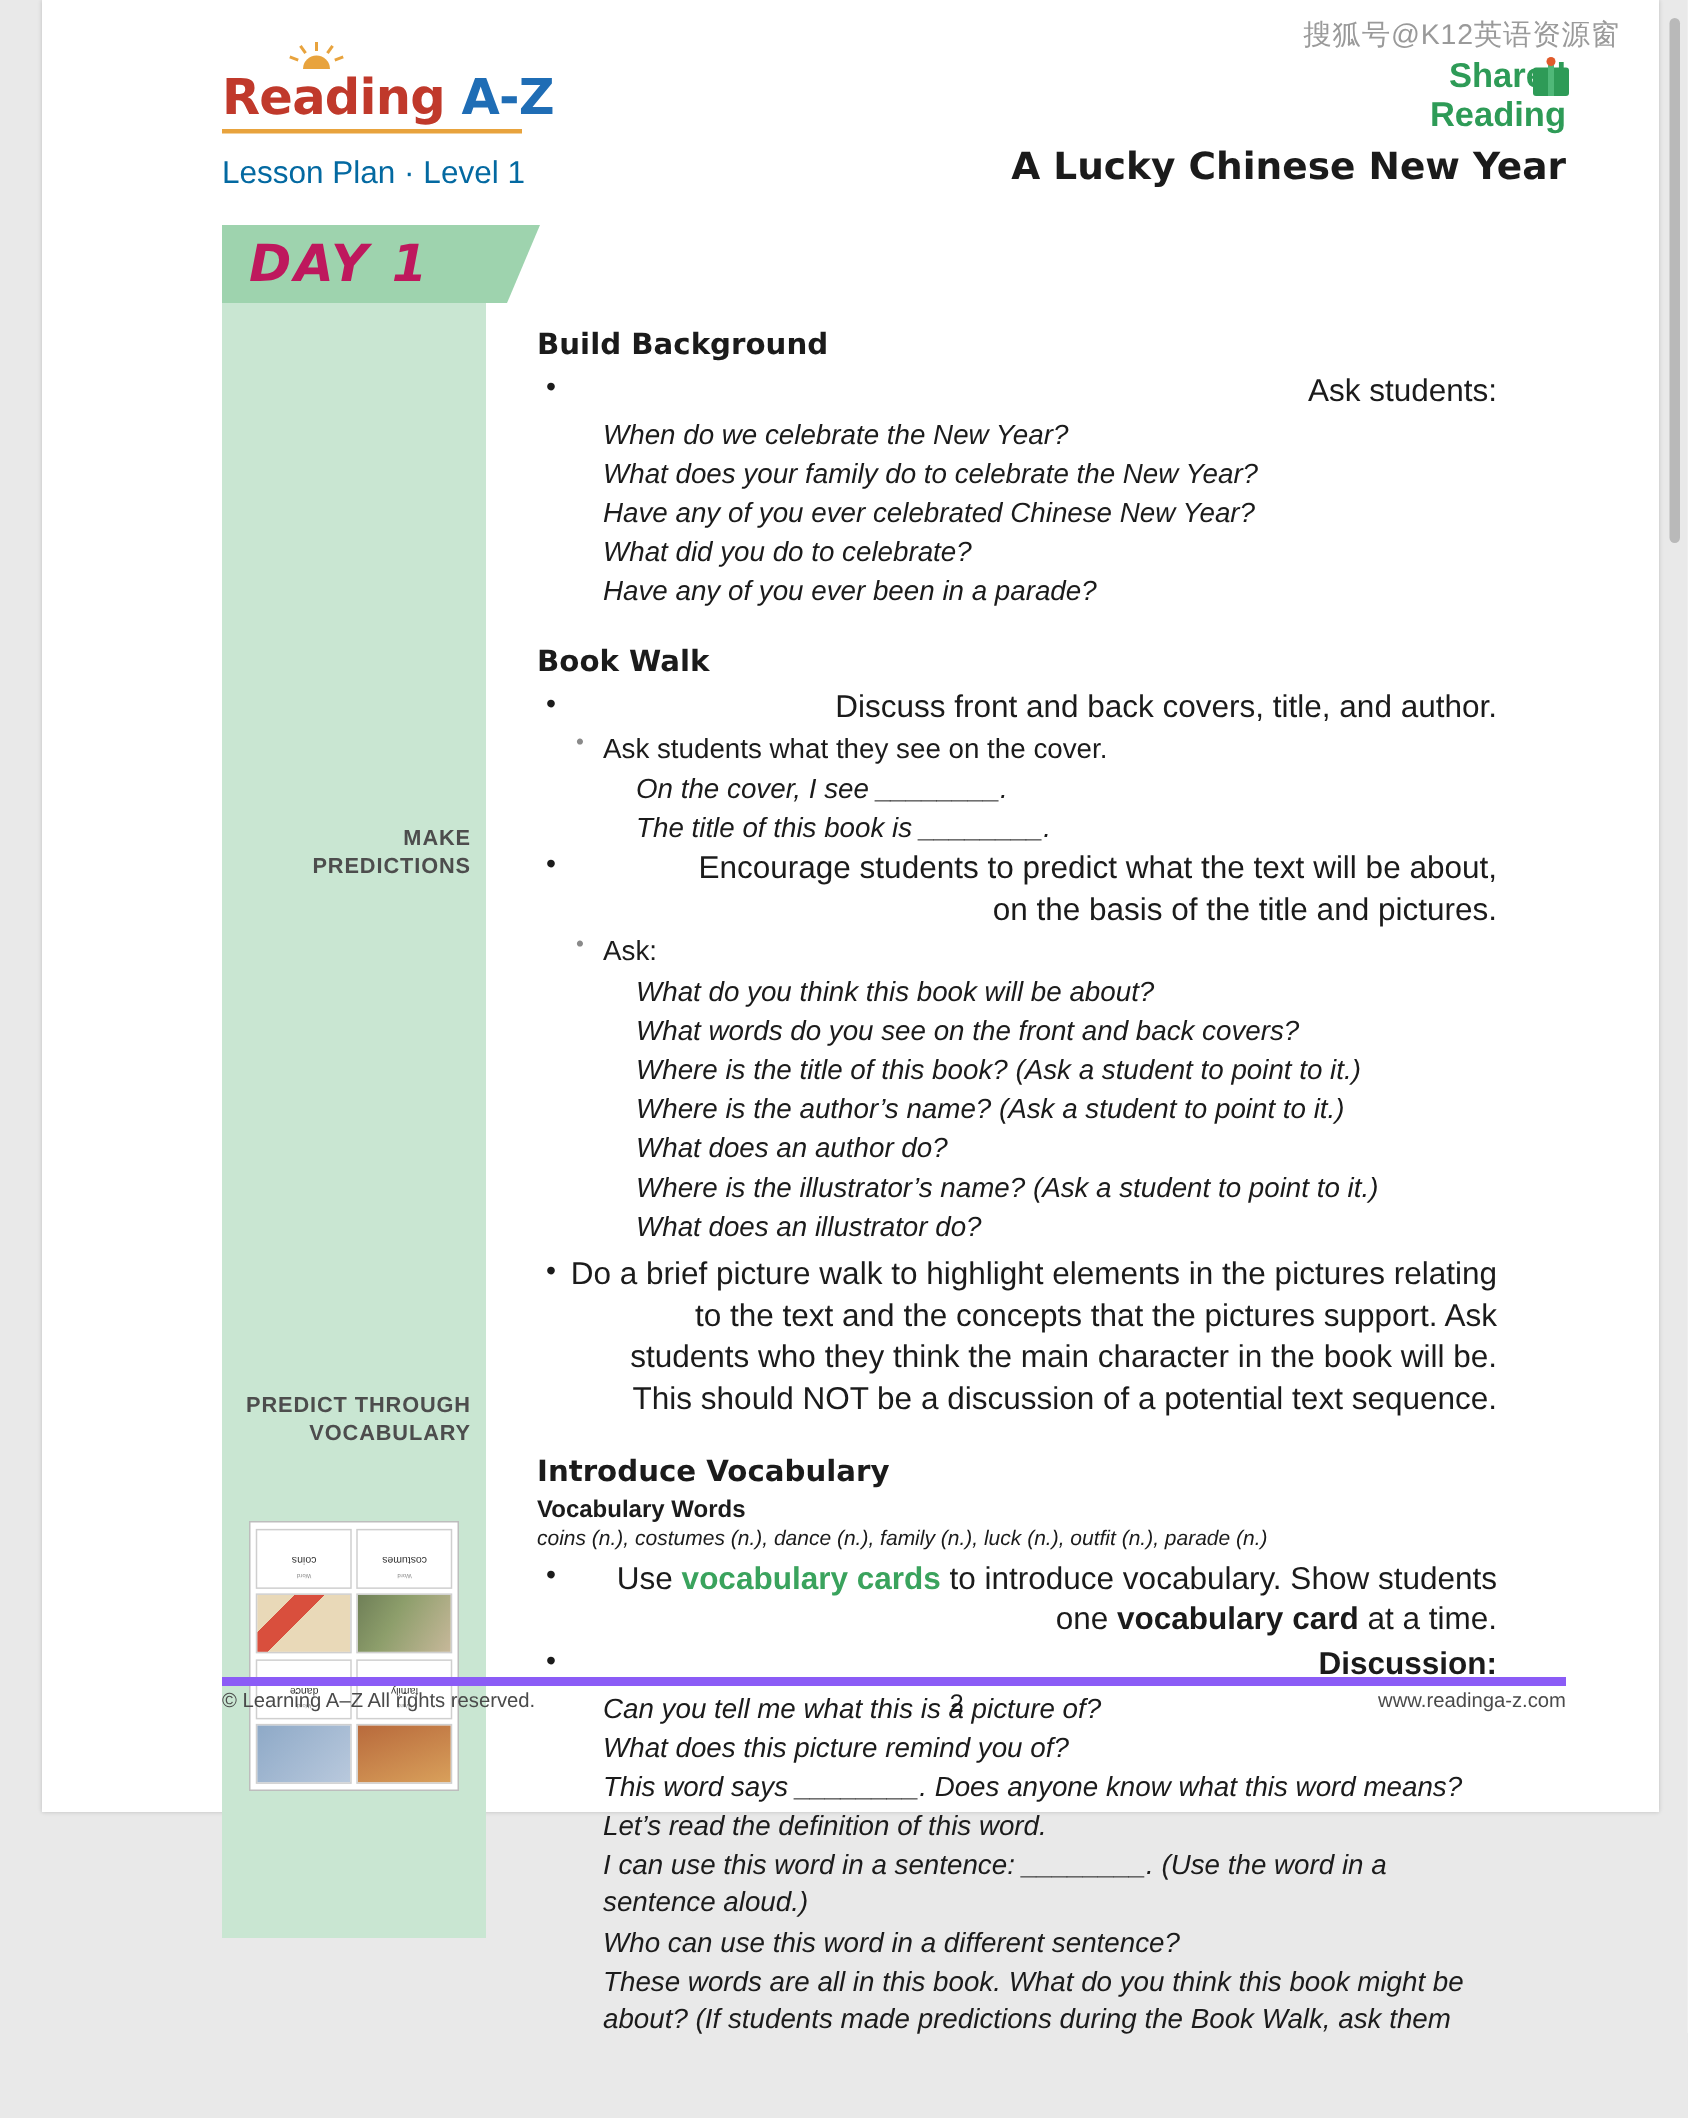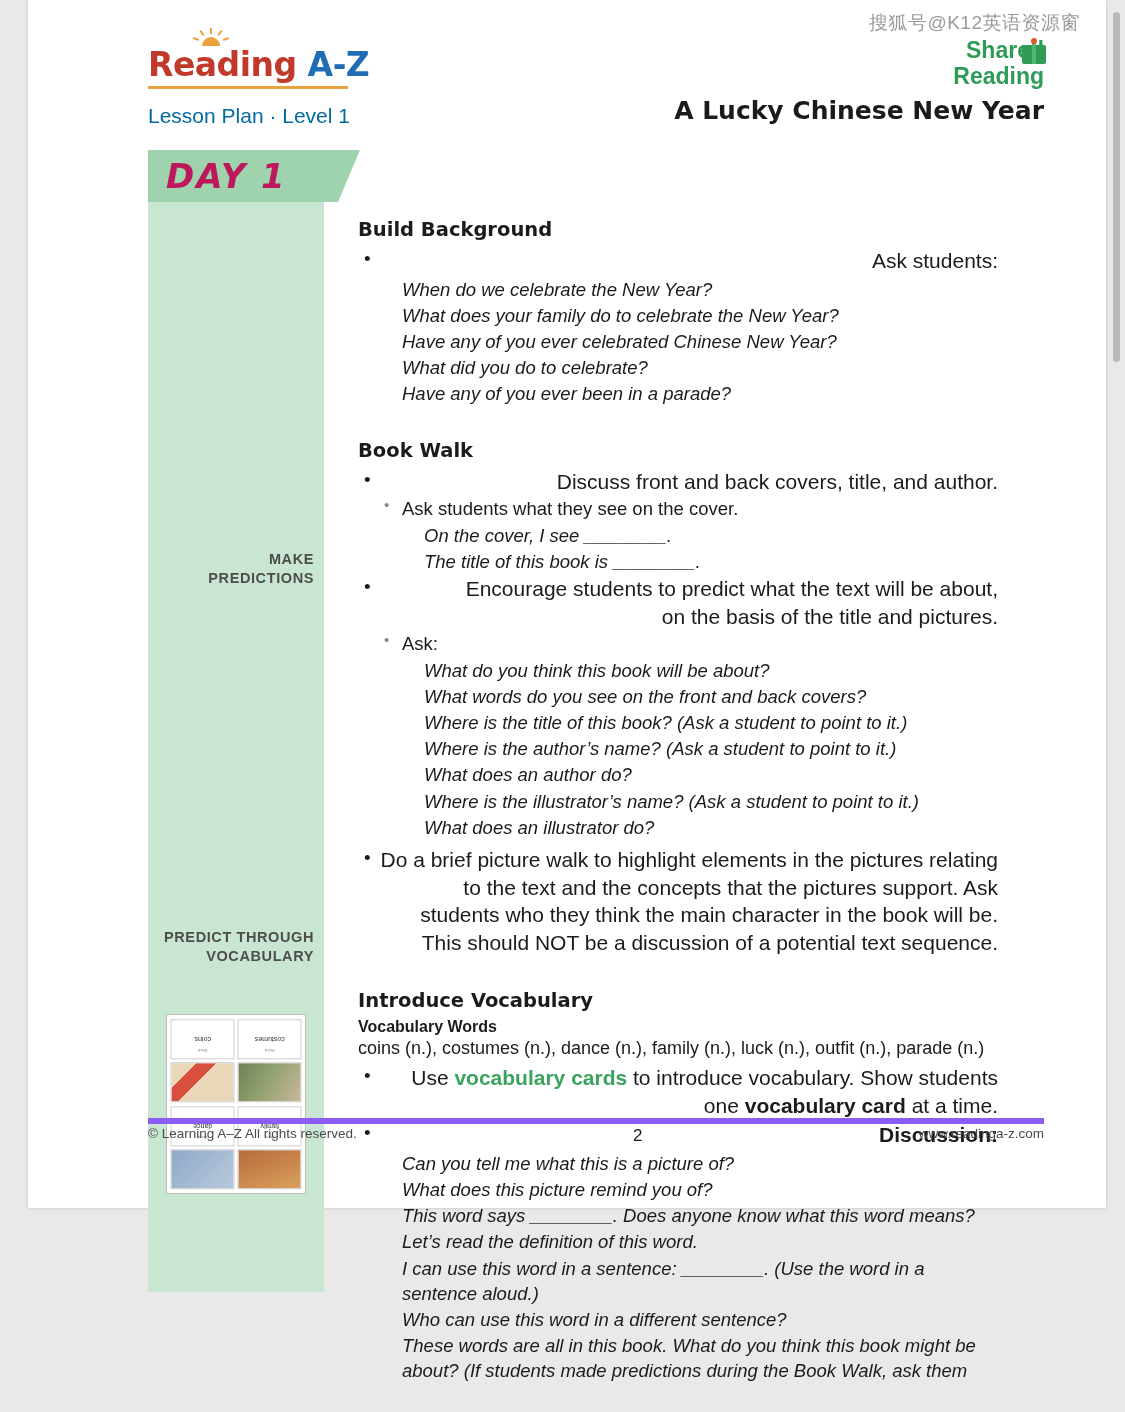--- a/index.html
+++ b/index.html
@@ -191,21 +191,21 @@
     left: 330px; top: 218px;
     width: 640px;
     color: #1b1b1b;
   }
   h2.sec {
     font-family: "DejaVu Sans", sans-serif;
     font-size: 19.5px;
     font-weight: bold;
     margin: 0 0 6px 0;
   }
-  h2.sec.spaced { margin-top: 32px; }
+  h2.sec.spaced { margin-top: 22px; }
   .bullet {
     position: relative;
     padding-left: 22px;
     font-size: 21px;
     line-height: 1.32;
     margin-bottom: 2px;
     text-align: right;
   }
   .bullet::before {
     content: "•";
@@ -233,23 +233,24 @@
     margin-bottom: 1px;
   }
   .prompt.deep { padding-left: 66px; }
   .bullet .cont { display: block; }
   .vocab-sub {
     font-weight: bold;
     font-size: 16px;
     margin-top: 4px;
   }
   .vocab-words {
-    font-size: 18px;
+    font-size: 14px;
     line-height: 1.34;
     margin-bottom: 4px;
+    font-style: italic;
   }
   .green { color: #3aa35d; font-weight: bold; }
   
   .footer {
     position: absolute;
     left: 120px; right: 62px; bottom: 62px;
     border-top: 6px solid #8b5cf6;
     padding-top: 2px;
     display: flex;
     justify-content: space-between;

